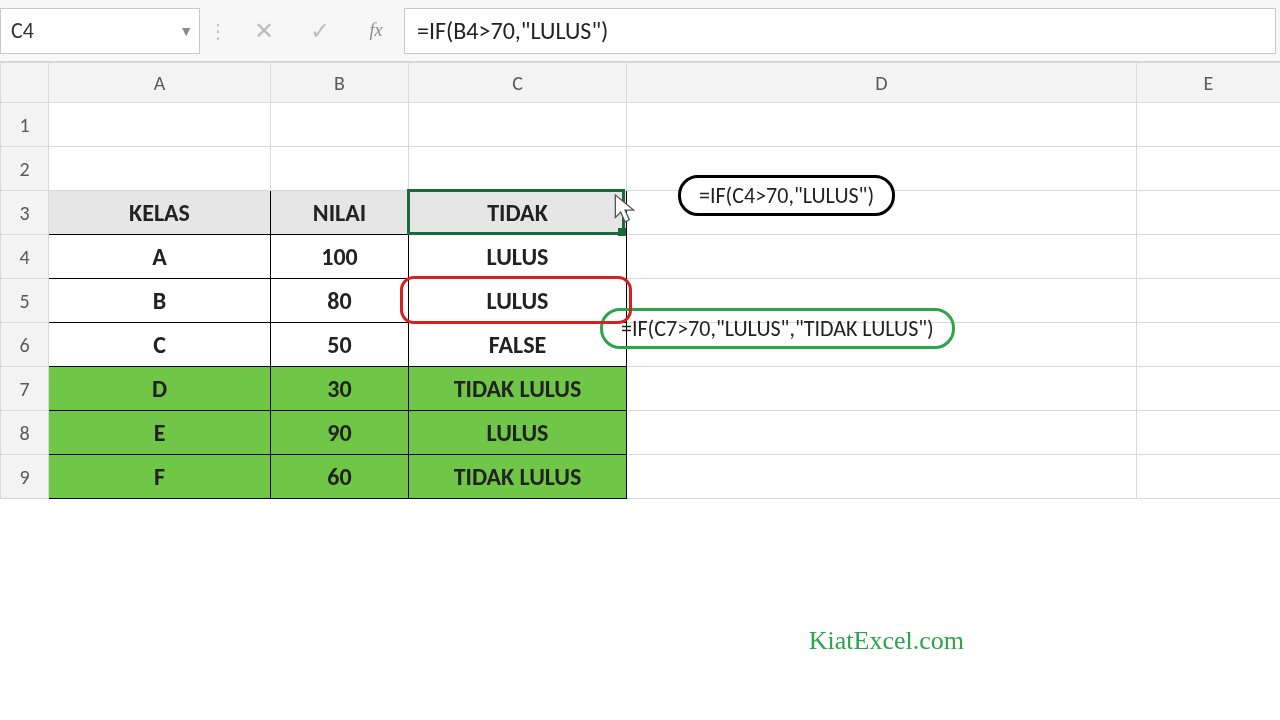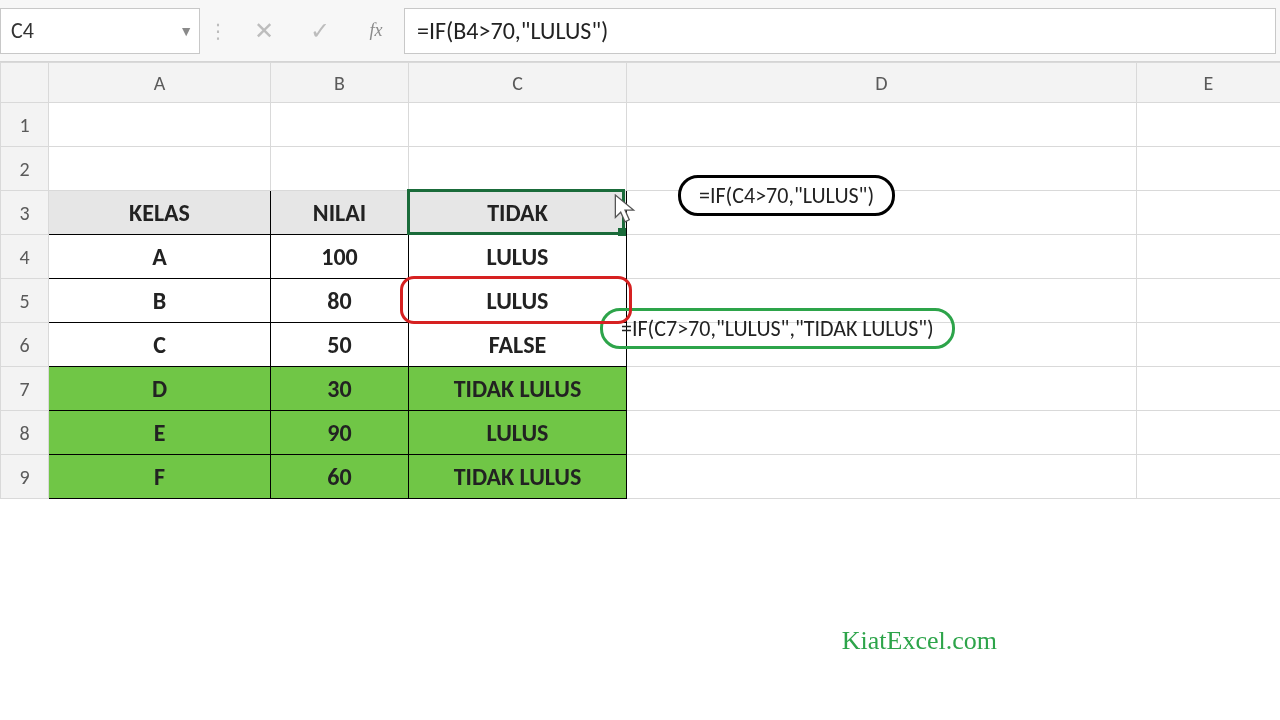--- a/index.html
+++ b/index.html
@@ -173,21 +173,21 @@
   }
   
   .cursor {
     position: absolute;
     width: 22px; height: 30px;
     pointer-events: none;
   }
 
   .watermark {
     position: absolute;
-    right: 283px;
+    right: 316px;
     bottom: 64px;
     font-family: "Segoe Script", "Comic Sans MS", cursive;
     font-size: 26px;
     color: #2da44a;
   }
 
   .colhead-row th { height: 40px; }
 
   .data-border td.tbl { border: 1px solid #000; }
 </style>

